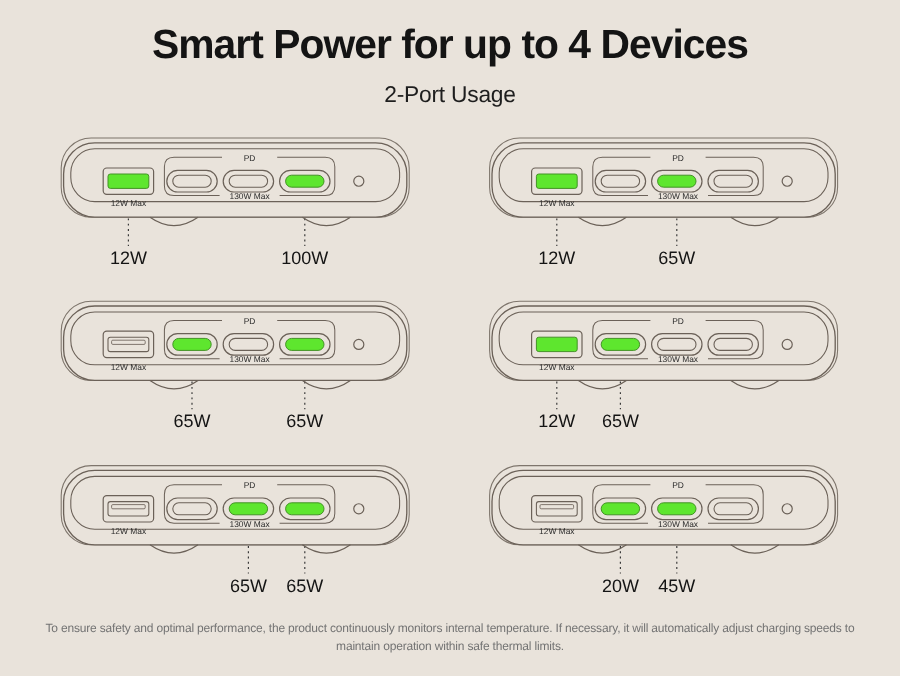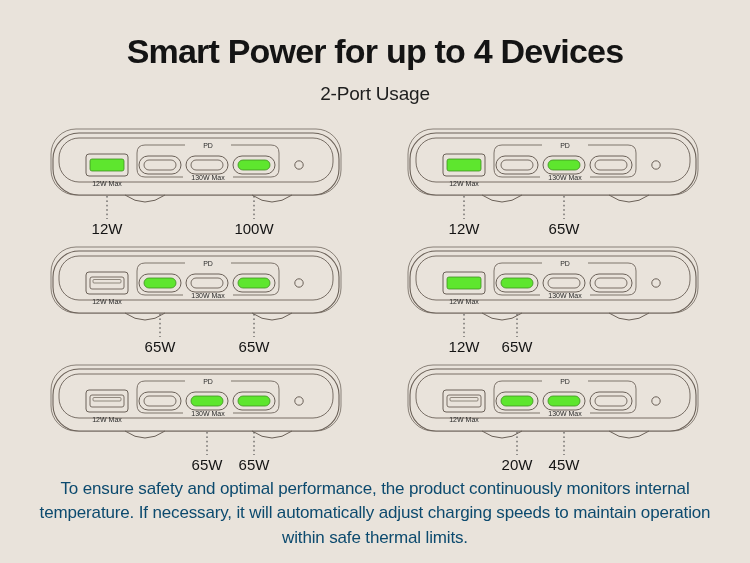--- a/index.html
+++ b/index.html
@@ -16,21 +16,21 @@
 
   .page {
     width: 750px;
     height: 563px;
     position: relative;
     display: flex;
     flex-direction: column;
   }
 
   
-  .header { text-align: center; padding-top: 34px; }
+  .header { text-align: center; padding-top: 20px; }
 
   .main-title {
     font-size: 34px;
     font-weight: bold;
     letter-spacing: -0.8px;
     color: #141414;
     line-height: 1.05;
   }
 
   .sub-title {
@@ -68,23 +68,23 @@
 
   .device svg { display: block; }
 
   
   .footer {
     padding: 4px 22px 16px 22px;
     text-align: center;
   }
 
   .footer p {
-    font-size: 17px;
+    font-size: 10px;
     line-height: 1.45;
-    color: #0c4a6e;
+    color: #737373;
     letter-spacing: -0.15px;
   }
 </style>
 </head>
 <body>
 
 <div class="page">
 
   <div class="header">
     <div class="main-title">Smart Power for up to 4 Devices</div>

